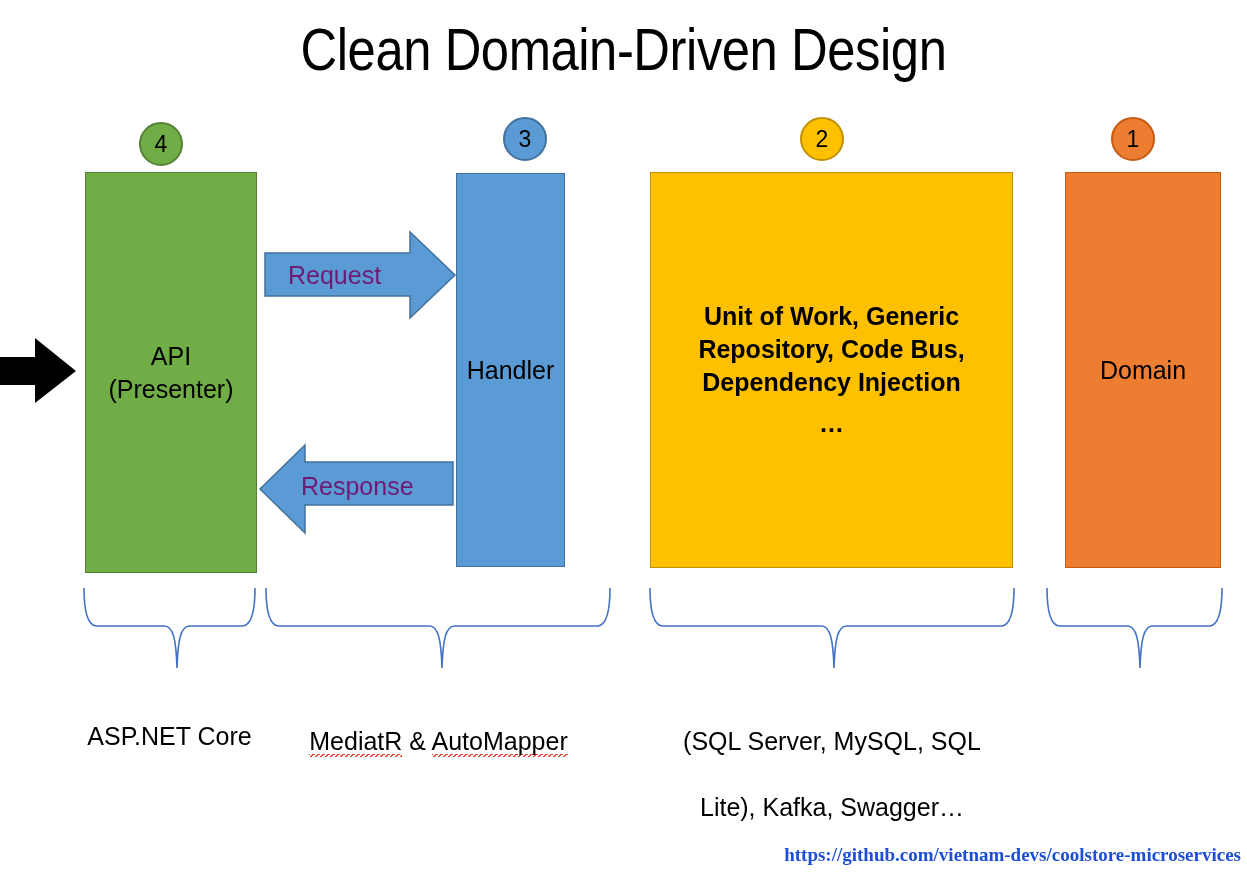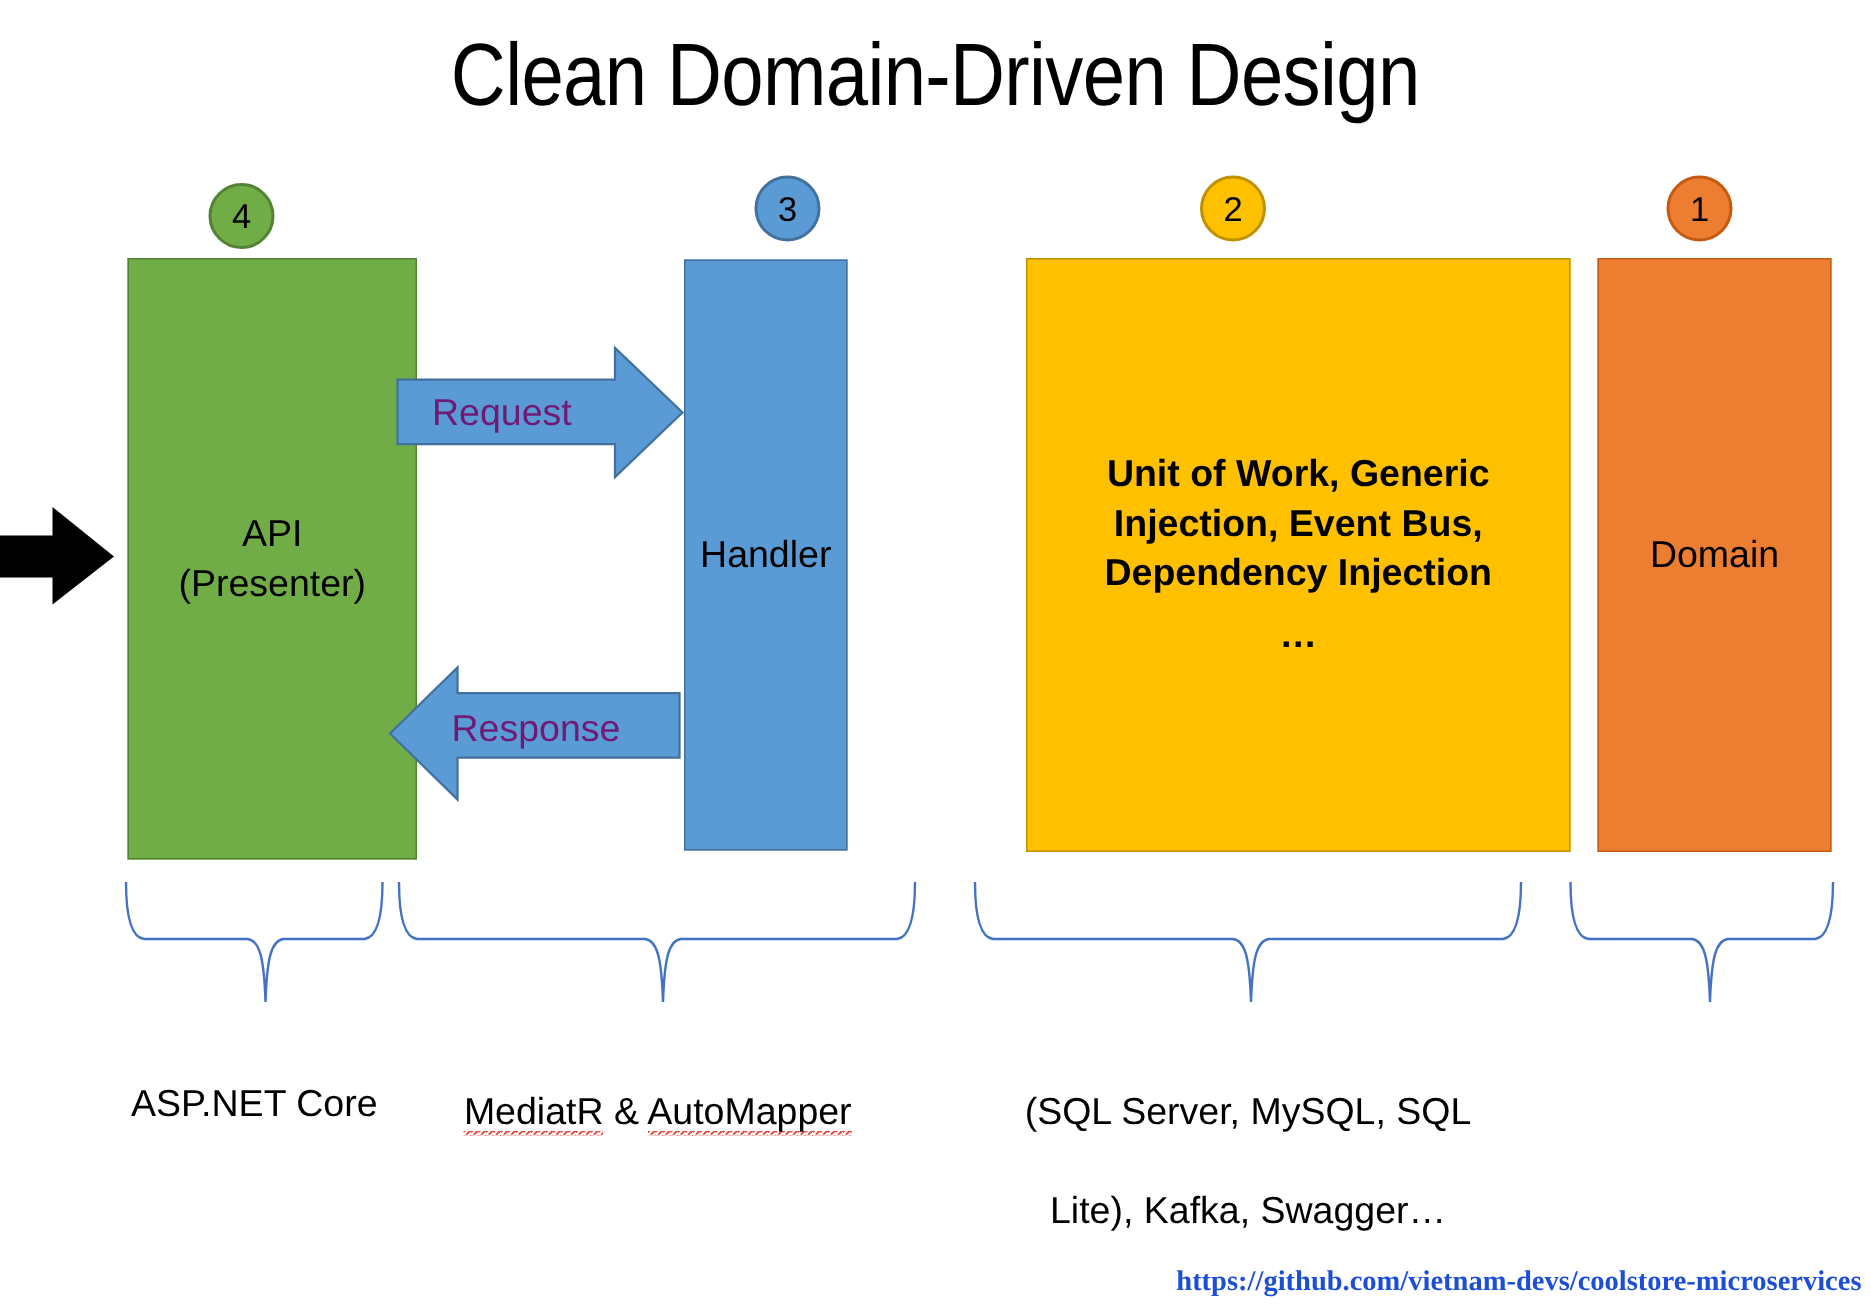--- a/index.html
+++ b/index.html
@@ -130,32 +130,32 @@
   <div class="badge" style="left:503px; top:117px; background:#5b9bd5; border:2px solid #41719c;">
     <span>3</span>
   </div>
   <div class="badge" style="left:800px; top:117px; background:#ffc000; border:2px solid #bf9000;">
     <span>2</span>
   </div>
   <div class="badge" style="left:1111px; top:117px; background:#ed7d31; border:2px solid #c55a11;">
     <span>1</span>
   </div>
 
-  <div class="layer-box" style="left:85px; top:172px; width:193px; height:401px; background:#70ad47; border:1px solid #548235;">
+  <div class="layer-box" style="left:85px; top:172px; width:172px; height:401px; background:#70ad47; border:1px solid #548235;">
     <span class="layer-label">API
 (Presenter)</span>
   </div>
 
   <div class="layer-box" style="left:456px; top:173px; width:109px; height:394px; background:#5b9bd5; border:1px solid #41719c;">
     <span class="layer-label">Handler</span>
   </div>
 
-  <div class="layer-box bold" style="left:684px; top:172px; width:363px; height:396px; background:#ffc000; border:1px solid #bf9000; flex-direction:column; padding:0 24px;">
+  <div class="layer-box bold" style="left:650px; top:172px; width:363px; height:396px; background:#ffc000; border:1px solid #bf9000; flex-direction:column; padding:0 24px;">
     <span>Unit of Work, Generic</span>
-    <span>Injection, Event Bus,</span>
+    <span>Repository, Code Bus,</span>
     <span>Dependency Injection</span>
     <span style="margin-top:8px;">…</span>
   </div>
 
   <div class="layer-box" style="left:1065px; top:172px; width:156px; height:396px; background:#ed7d31; border:1px solid #c55a11;">
     <span class="layer-label">Domain</span>
   </div>
 
   <svg class="svg-layer" viewBox="0 0 1247 875" xmlns="http://www.w3.org/2000/svg">
 

